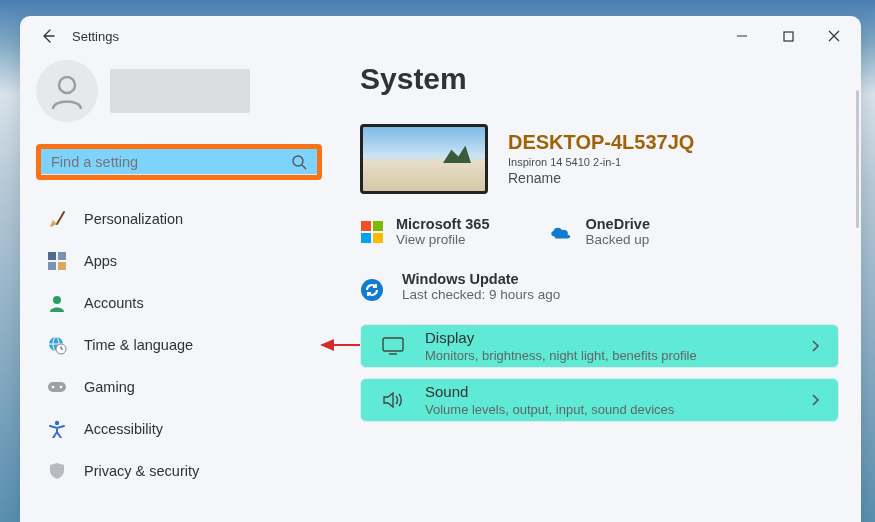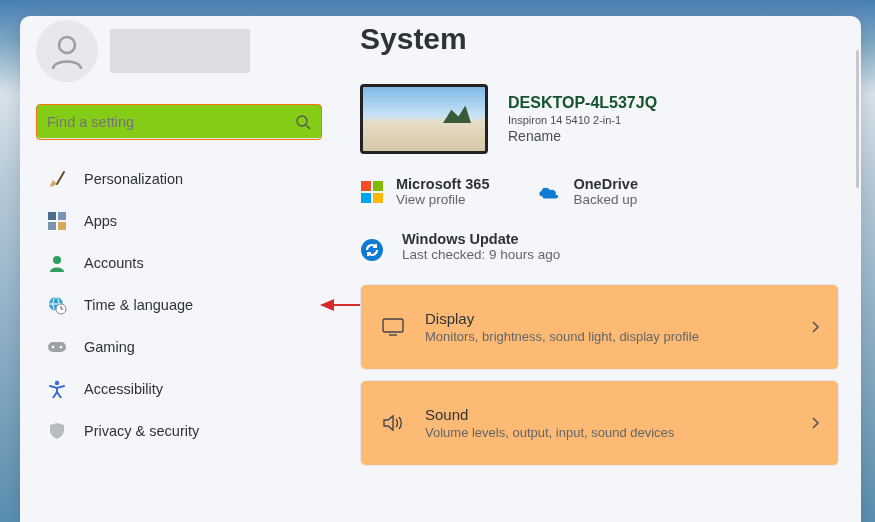--- a/index.html
+++ b/index.html
@@ -22,22 +22,22 @@
   .title { font-size: 13px; margin-left: 10px; color:#333; }
   .win-controls { margin-left:auto; display:flex; }
   .win-btn { width: 46px; height: 32px; display:flex; align-items:center; justify-content:center; }
   
   .body { display:flex; flex:1; min-height:0; }
   .sidebar { width: 318px; padding: 0 16px 0 16px; display:flex; flex-direction:column; }
   .profile { display:flex; align-items:center; margin: 4px 0 22px 0; }
   .avatar { width: 62px; height: 62px; border-radius: 50%; background:#e6e8eb; display:flex; align-items:center; justify-content:center; color:#888; }
   .name-bar { width: 140px; height: 44px; background:#dcdde1; margin-left: 12px; border-radius:2px; }
   .search {
-    display:flex; align-items:center; border:1px solid #f97316; border-radius:4px;
-    background:#84cc16; height: 36px; padding: 0 10px; margin-bottom: 18px;
+    display:flex; align-items:center; border:5px solid #f97316; border-radius:4px;
+    background:#7dd3fc; height: 36px; padding: 0 10px; margin-bottom: 18px;
     box-shadow: inset 0 -1px 0 #e6e8eb;
   }
   .search input { flex:1; border:none; background:transparent; font-size:14.5px; outline:none; color:#555; }
   .nav { display:flex; flex-direction:column; gap: 0; }
   .nav-item {
     display:flex; align-items:center; height: 42px; padding: 0 10px;
     border-radius: 6px; font-size: 14.5px; color:#303336; position:relative;
   }
   .nav-icon { width: 22px; height: 22px; margin-right: 16px; display:flex; align-items:center; justify-content:center; }
   .arrow-annot {
@@ -50,47 +50,72 @@
   .device-block { display:flex; gap: 20px; align-items:center; }
   .thumb {
     width: 128px; height: 70px; border: 3px solid #222; border-radius:4px; overflow:hidden;
     background: linear-gradient(180deg,#7fb9e6 0%,#c9e3f5 45%,#e7dcc6 55%,#d6c9a8 100%);
     position:relative;
   }
   .thumb::after {
     content:""; position:absolute; right:14px; top:14px; width:28px; height:22px;
     background:#3a5a3a; clip-path: polygon(0% 100%, 30% 40%, 55% 70%, 80% 20%, 100% 100%);
   }
-  .dev-name { font-size: 16px; font-weight:600; color:#14532d; }
+  .dev-name { font-size: 20px; font-weight:600; color:#a16207; }
   .dev-model { font-size: 11px; color:#4a4d52; margin-top:2px; }
   .rename { font-size: 14px; color:#4a4d52; margin-top:2px; display:inline-block; }
-  .cloud-row { display:flex; gap: 48px; margin-top: 22px; }
+  .cloud-row { display:flex; gap: 60px; margin-top: 22px; }
   .cloud-item { display:flex; align-items:center; gap: 12px; }
   .cloud-icon { width:24px; height:24px; display:flex; align-items:center; justify-content:center; }
   .cloud-title { font-size: 14.5px; font-weight:600; color:#303336; }
   .cloud-sub { font-size: 13.5px; color:#636669; }
   .update-row { display:flex; align-items:flex-end; gap:18px; margin-top: 24px; margin-bottom: 22px; position:relative; }
   .settings-card {
     display:flex; align-items:center; gap:18px;
-    background:#fdba74; border:1px solid #e6e8eb; border-radius:6px;
-    padding: 25px 18px; margin-bottom: 10px;
+    background:#5eead4; border:1px solid #e6e8eb; border-radius:6px;
+    padding: 4px 18px; margin-bottom: 10px;
   }
   .card-icon { width:28px; display:flex; justify-content:center; color:#444; }
   .card-title { font-size:15px; color:#303336; }
   .card-sub { font-size:13px; color:#636669; margin-top:2px; }
   .chev { margin-left:auto; color:#555; }
   .scroll-marker { position:absolute; right:2px; top:34px; width:3px; height:138px; background:#c6c8cc; border-radius:2px; }
   
   svg { display:block; }
 </style>
 </head>
 <body>
 
 <div class="window">
 
+  <div class="titlebar">
+    <div class="back-btn">
+      <svg width="16" height="16" viewBox="0 0 16 16">
+        <path d="M10 2 L4 8 L10 14 M4 8 H14" stroke="#333" stroke-width="1.3" fill="none" stroke-linecap="round"></path>
+      </svg>
+    </div>
+    <div class="title">Settings</div>
+    <div class="win-controls">
+      <div class="win-btn">
+        <svg width="12" height="12">
+            <path d="M1 6 H11" stroke="#333" stroke-width="1.2"></path>
+          </svg>
+      </div>
+      <div class="win-btn">
+        <svg width="11" height="11">
+            <rect x="1" y="1" width="9" height="9" stroke="#333" stroke-width="1.2" fill="none"></rect>
+          </svg>
+      </div>
+      <div class="win-btn close">
+        <svg width="12" height="12">
+            <path d="M1 1 L11 11 M11 1 L1 11" stroke="#333" stroke-width="1.2"></path>
+          </svg>
+      </div>
+    </div>
+  </div>
 
   <div class="body">
 
     <div class="sidebar">
       <div class="profile">
         <div class="avatar">
           <svg width="40" height="40" viewBox="0 0 40 40">
             <circle cx="20" cy="14" r="8" fill="none" stroke="#9c9ea2" stroke-width="2.5"></circle>
             <path d="M6 38 C6 28 34 28 34 38" fill="none" stroke="#9c9ea2" stroke-width="2.5"></path>
           </svg>
@@ -246,21 +271,21 @@
 
       <div class="settings-card">
         <span class="card-icon">
           <svg width="22" height="18" viewBox="0 0 22 18">
               <rect x="1" y="1" width="20" height="13" rx="1.5" stroke="#444" stroke-width="1.4" fill="none"></rect>
               <path d="M7 17 H15" stroke="#444" stroke-width="1.4"></path>
             </svg>
         </span>
         <div>
           <div class="card-title">Display</div>
-          <div class="card-sub">Monitors, brightness, sound light, display profile</div>
+          <div class="card-sub">Monitors, brightness, night light, benefits profile</div>
         </div>
         <span class="chev">
           <svg width="10" height="14" viewBox="0 0 10 14">
               <path d="M3 2 L8 7 L3 12" stroke="#555" stroke-width="1.6" fill="none"></path>
             </svg>
         </span>
       </div>
 
       <div class="settings-card">
         <span class="card-icon">

